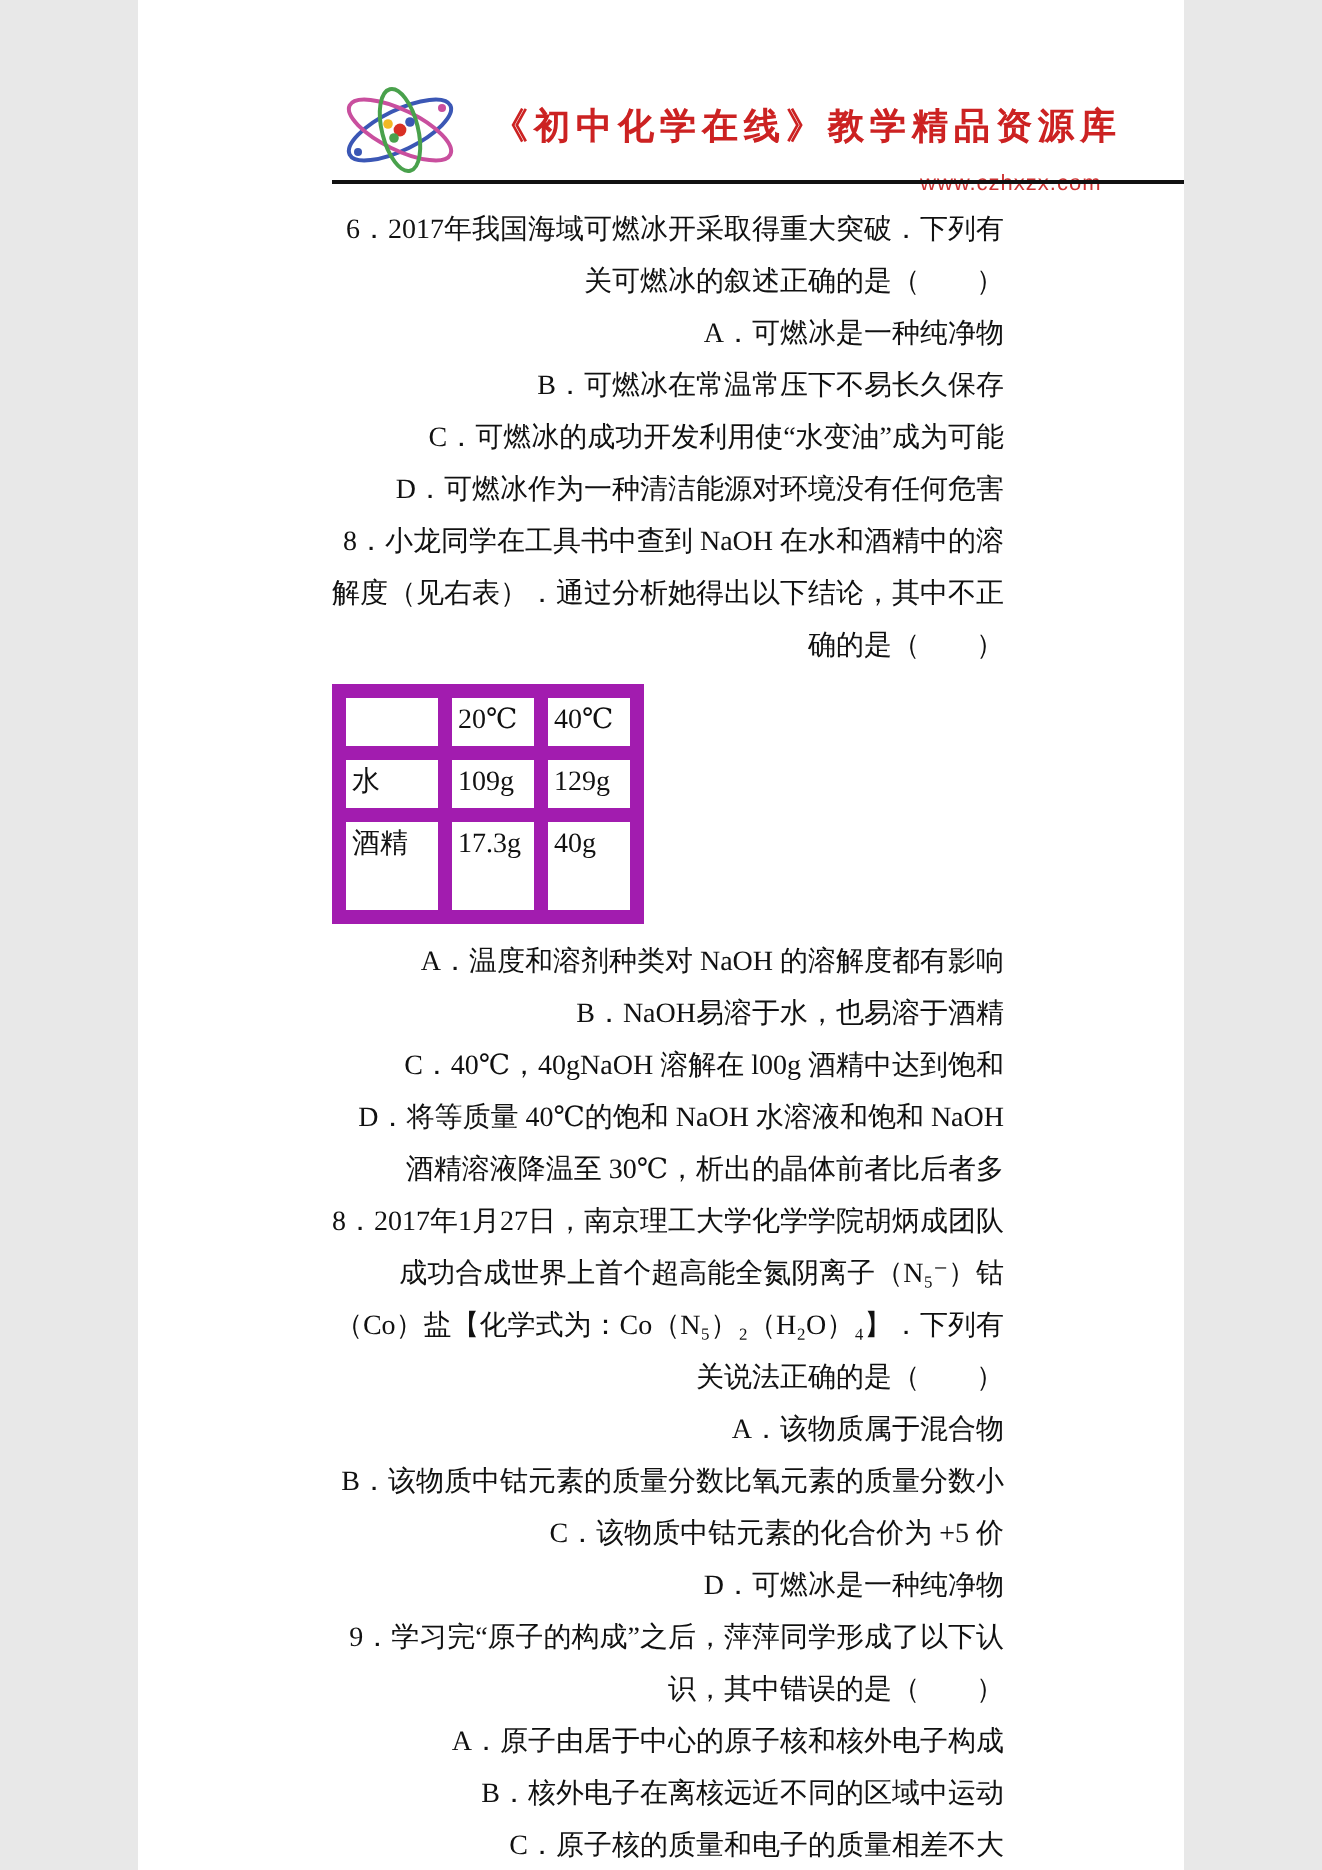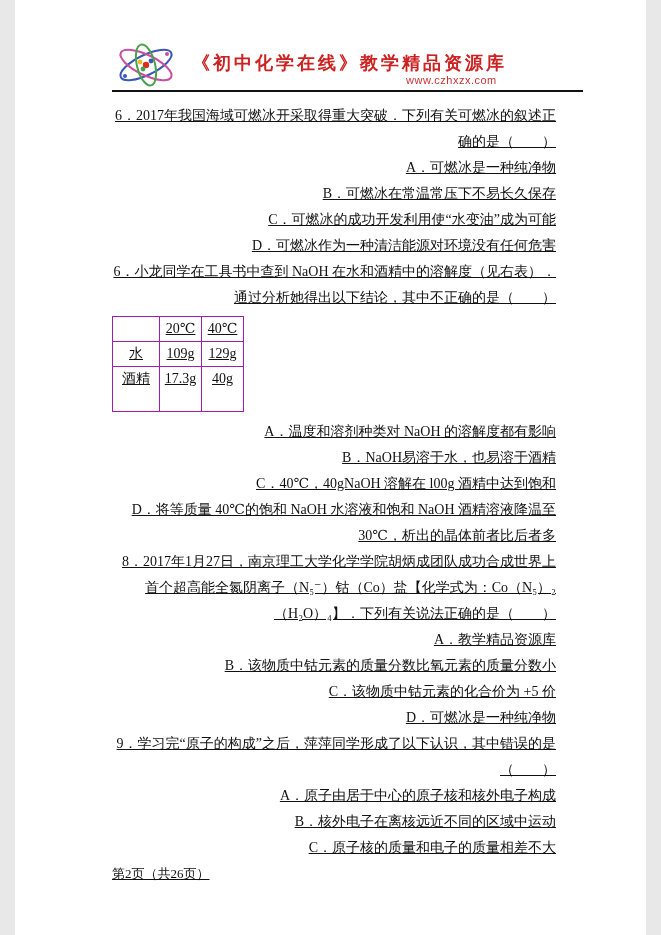--- a/index.html
+++ b/index.html
@@ -2,64 +2,63 @@
 <html><head>
 <meta charset="utf-8">
 <style>
   html, body { margin: 0; padding: 0; }
   body {
     background: #e8e8e8;
     font-family: "Liberation Serif", "DejaVu Serif", serif;
   }
   .page {
     position: relative;
-    width: 631px;
+    width: 523px;
     height: 935px;
     background: #ffffff;
     color: #111;
     overflow: hidden;
     margin: 0 auto;
-    text-decoration: underline;
   }
   
   .header { position: relative; height: 101px; }
   .logo { position: absolute; left: 98px; top: 41px; width: 66px; height: 48px; }
   .site-title {
     position: absolute; left: 177px; top: 51px;
     font-size: 18px; font-weight: 700;
     color: #cc2222; letter-spacing: 3px;
     white-space: nowrap;
     font-family: "Liberation Serif", "DejaVu Serif", serif;
   }
   .site-url {
-    position: absolute; left: 391px; top: 74px;
+    position: absolute; left: 391px; top: 86px;
     font-size: 11px; color: #cc3333;
     font-family: "Liberation Sans", "DejaVu Sans", sans-serif;
     letter-spacing: 0.5px;
   }
   .header-rule {
     position: absolute; left: 97px; top: 90px;
     width: 471px; height: 2px; background: #111;
   }
   
   .content {
     padding: 2px 90px 0 97px;
     font-size: 14px;
     line-height: 26px;
   }
   .content p { margin: 0; text-align: right; }
   
   table.solubility { border-collapse: collapse; margin: 5px 0 7px 0; }
   .solubility td {
-    border: 1px solid #a21caf;
+    border: 7px solid #a21caf;
     font-size: 14px;
     line-height: 18px;
     padding: 3px 3px;
     vertical-align: top;
-    text-align: center;
+    text-align: left;
   }
   .solubility td.label { width: 40px; min-width: 40px; }
   .solubility td.val   { width: 35px; min-width: 29px; max-width: 35px; word-wrap: break-word; }
   .solubility tr.tall td { height: 38px; }
   
   .footer {
     margin-top: 0;
     font-size: 13px;
     color: #111;
   }
@@ -92,21 +91,21 @@
 
     <section>
       <p class="stem">6．2017年我国海域可燃冰开采取得重大突破．下列有关可燃冰的叙述正确的是（　　）</p>
       <p class="opt">A．可燃冰是一种纯净物</p>
       <p class="opt">B．可燃冰在常温常压下不易长久保存</p>
       <p class="opt">C．可燃冰的成功开发利用使“水变油”成为可能</p>
       <p class="opt">D．可燃冰作为一种清洁能源对环境没有任何危害</p>
     </section>
 
     <section>
-      <p class="stem">6．小龙同学在工具书中查到 NaOH 在水和酒精中的溶解度（见右表）．通过分析她得出以下结论，其中不正确的是（　　）</p>
+      <p class="stem">8．小龙同学在工具书中查到 NaOH 在水和酒精中的溶解度（见右表）．通过分析她得出以下结论，其中不正确的是（　　）</p>
 
       <table class="solubility">
         <tbody>
           <tr>
             <td class="label"></td>
             <td class="val">20℃</td>
             <td class="val">40℃</td>
           </tr>
           <tr>
             <td class="label">水</td>
@@ -122,21 +121,21 @@
       </table>
 
       <p class="opt">A．温度和溶剂种类对 NaOH 的溶解度都有影响</p>
       <p class="opt">B．NaOH易溶于水，也易溶于酒精</p>
       <p class="opt">C．40℃，40gNaOH 溶解在 l00g 酒精中达到饱和</p>
       <p class="opt">D．将等质量 40℃的饱和 NaOH 水溶液和饱和 NaOH 酒精溶液降温至 30℃，析出的晶体前者比后者多</p>
     </section>
 
     <section>
       <p class="stem">8．2017年1月27日，南京理工大学化学学院胡炳成团队成功合成世界上首个超高能全氮阴离子（N₅⁻）钴（Co）盐【化学式为：Co（N₅）₂（H₂O）₄】．下列有关说法正确的是（　　）</p>
-      <p class="opt">A．教学精品资源库</p>
+      <p class="opt">A．该物质属于混合物</p>
       <p class="opt">B．该物质中钴元素的质量分数比氧元素的质量分数小</p>
       <p class="opt">C．该物质中钴元素的化合价为 +5 价</p>
       <p class="opt">D．可燃冰是一种纯净物</p>
     </section>
 
     <section>
       <p class="stem">9．学习完“原子的构成”之后，萍萍同学形成了以下认识，其中错误的是（　　）</p>
       <p class="opt">A．原子由居于中心的原子核和核外电子构成</p>
       <p class="opt">B．核外电子在离核远近不同的区域中运动</p>
       <p class="opt">C．原子核的质量和电子的质量相差不大</p>

